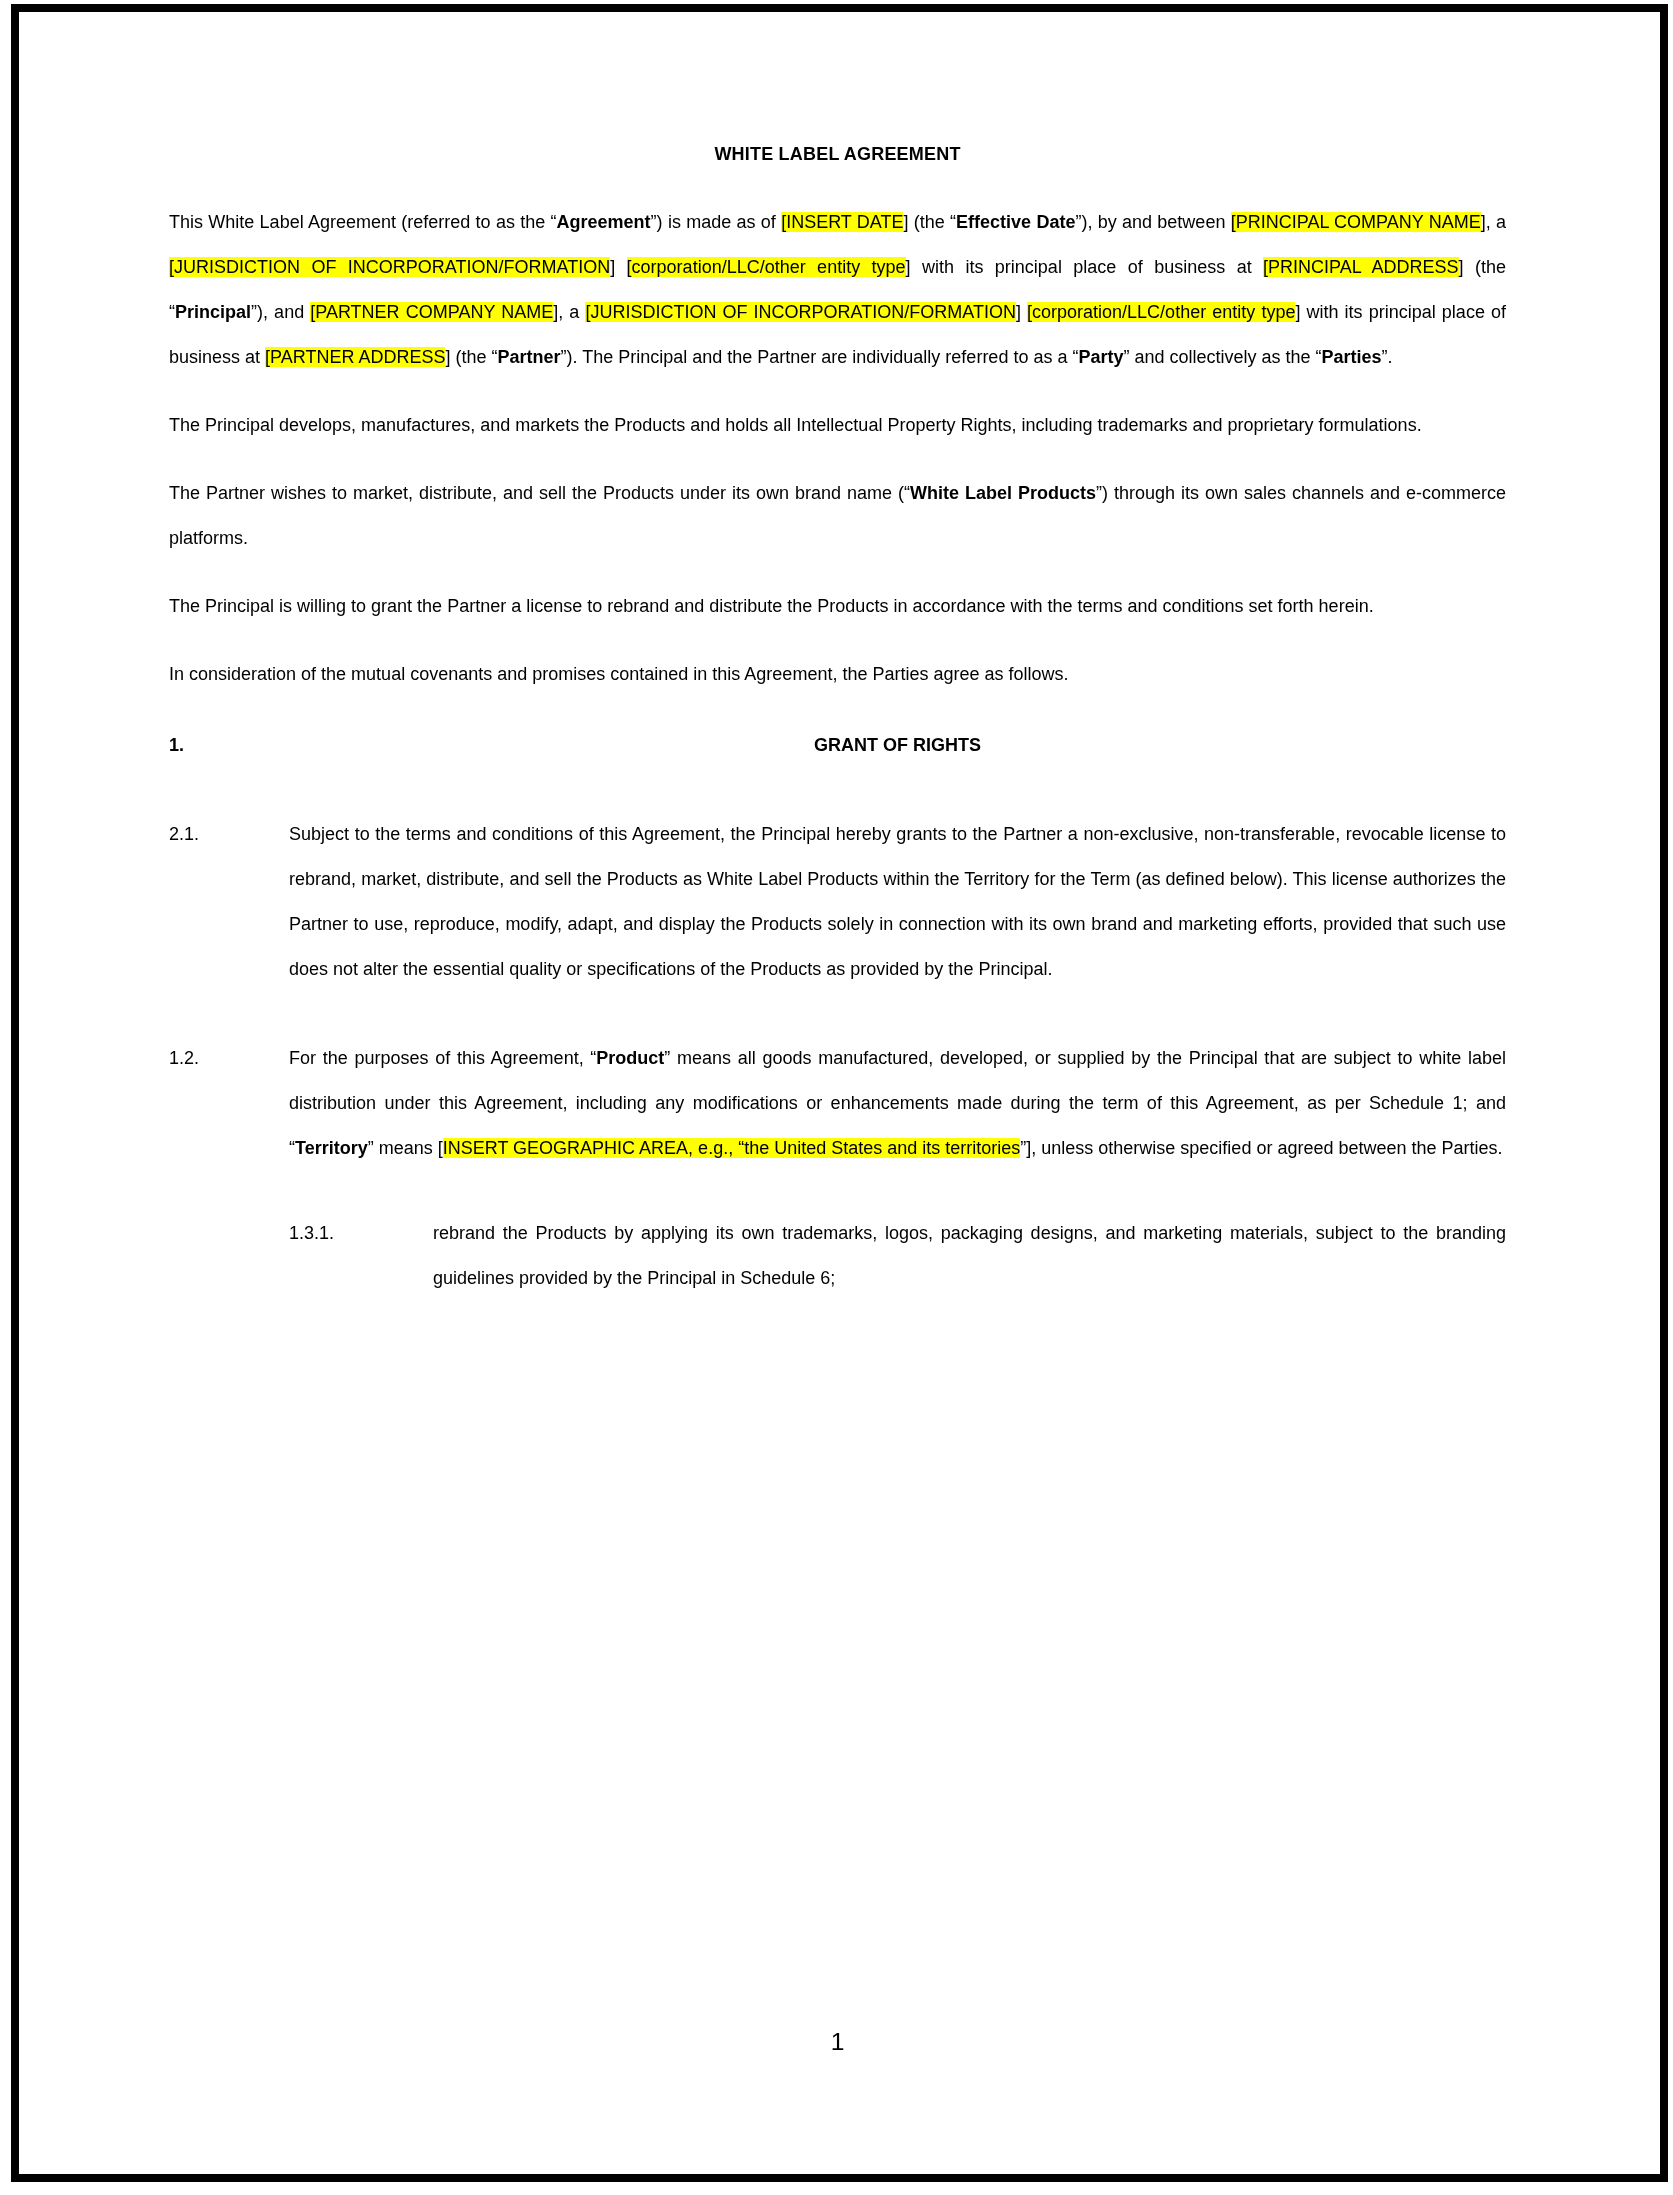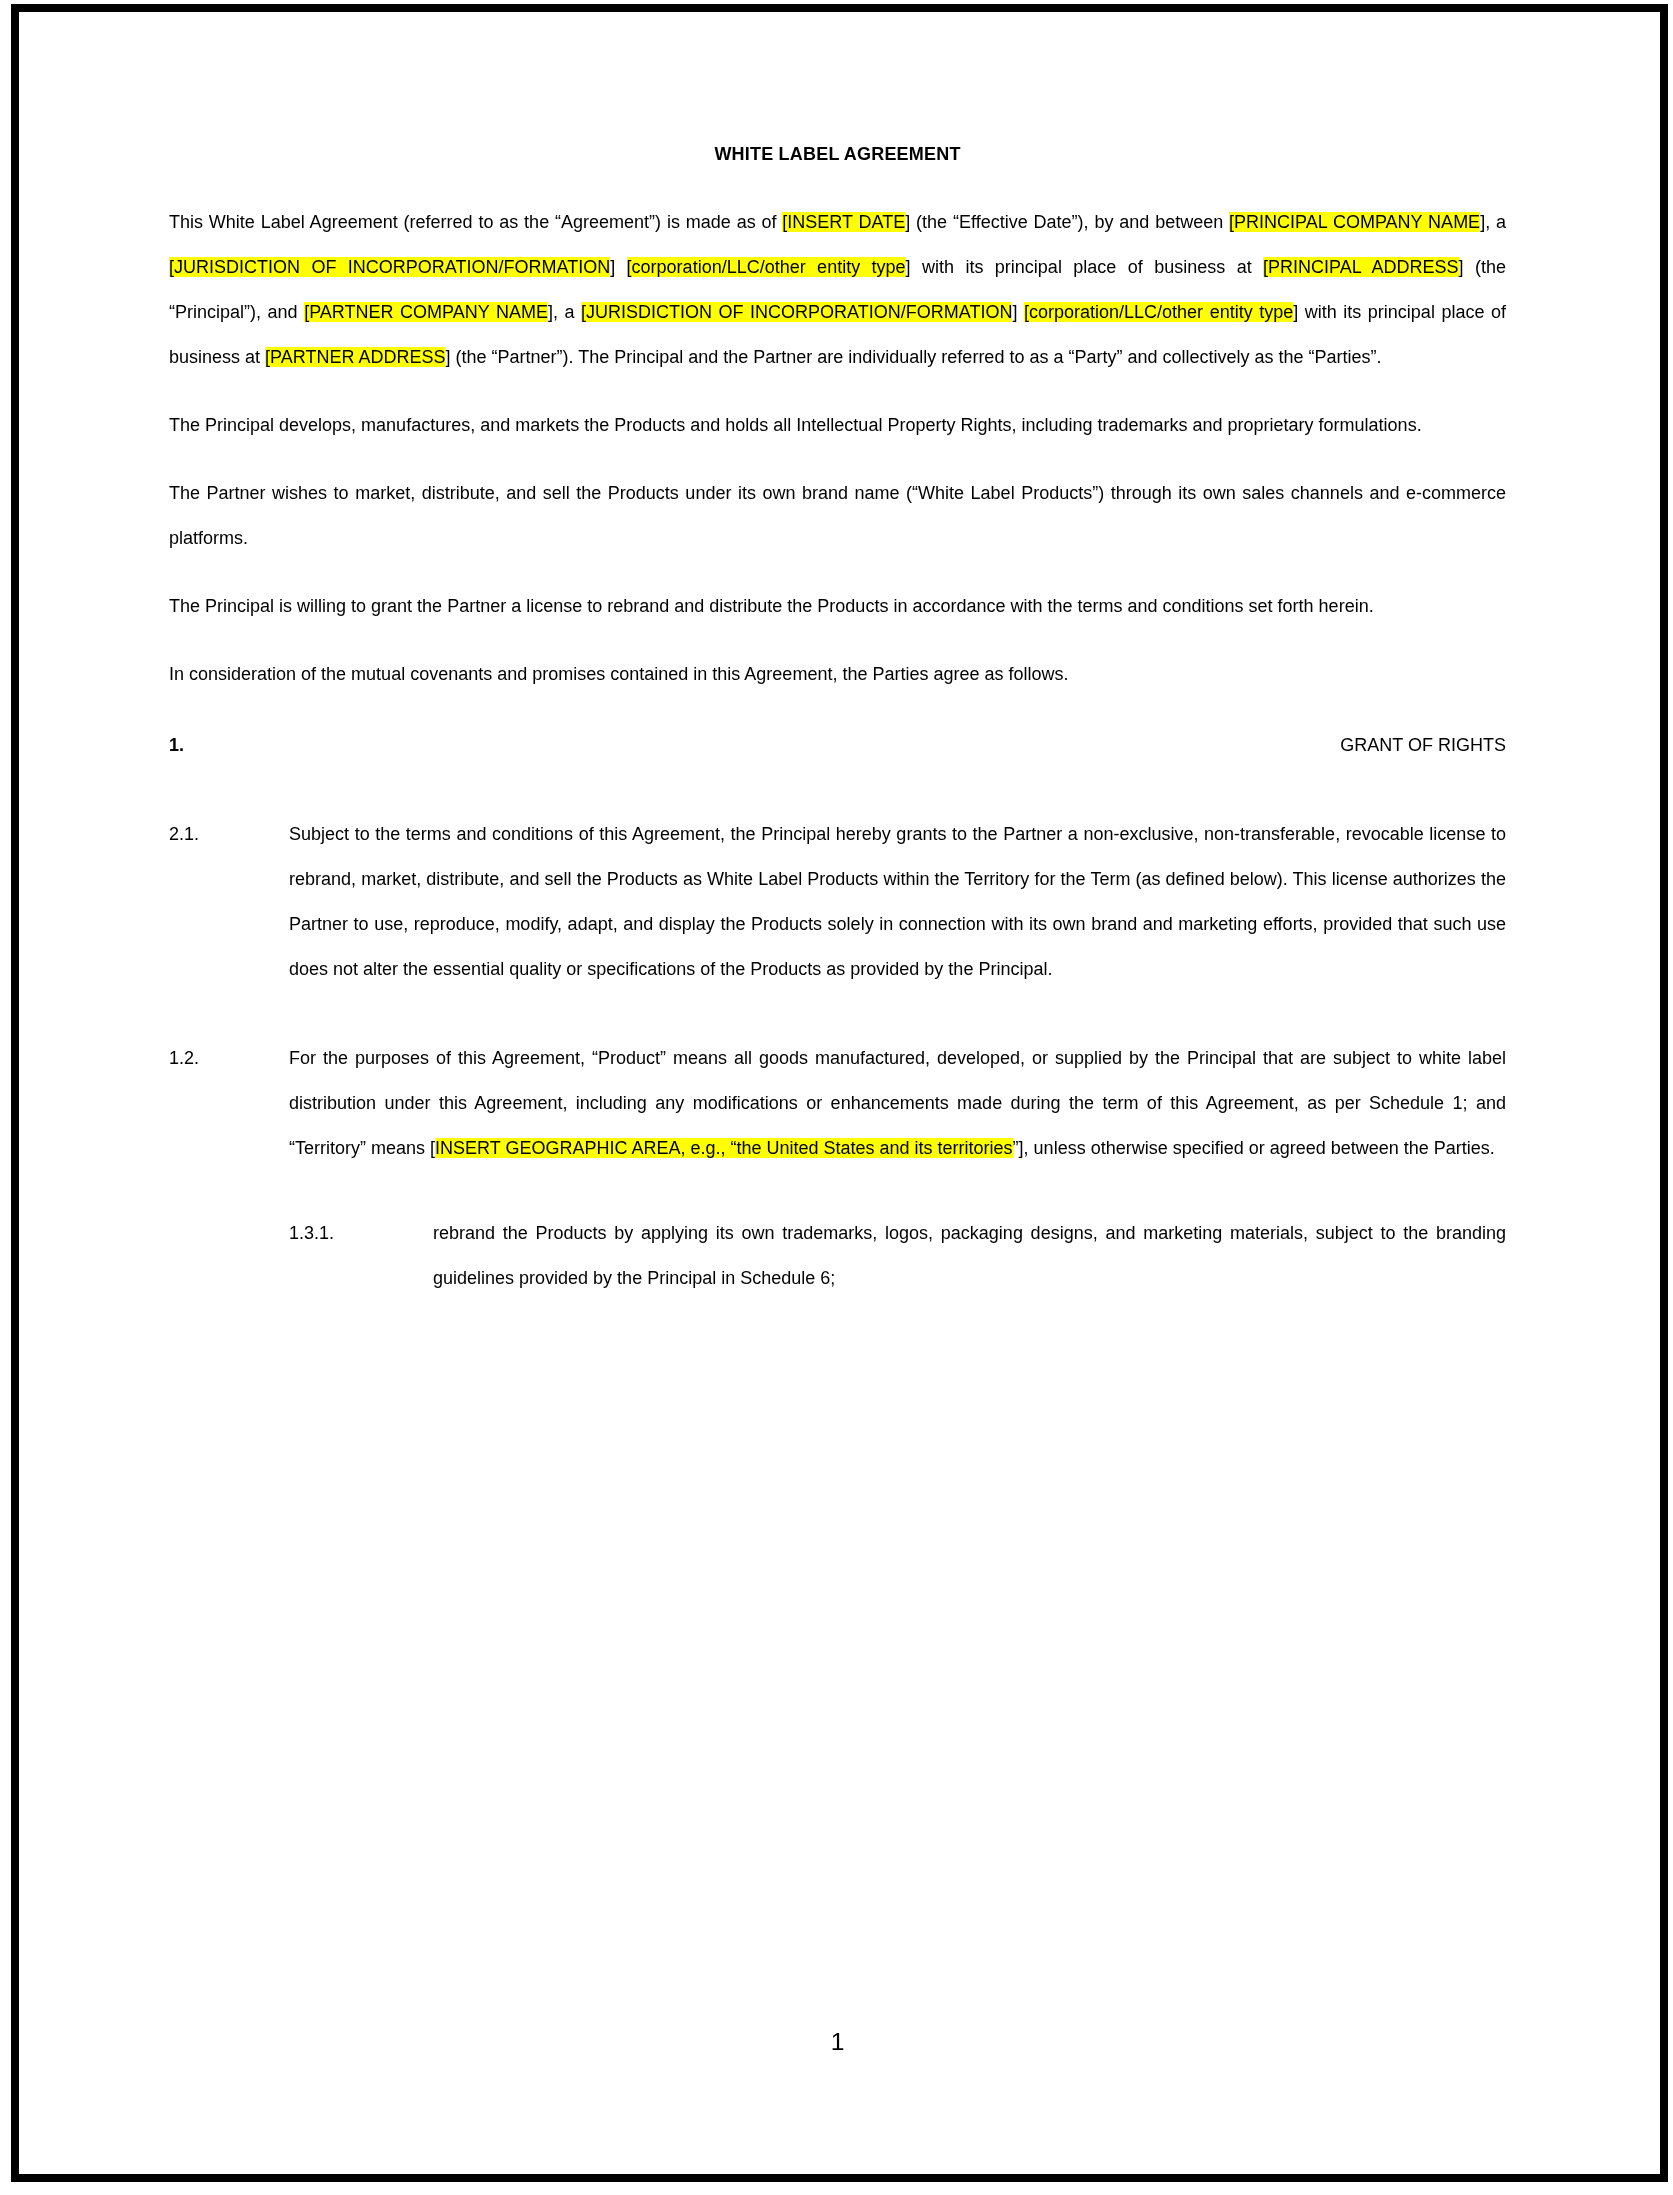--- a/index.html
+++ b/index.html
@@ -53,30 +53,30 @@
   }
   .clause .body {
     margin-left: 120px;
     text-align: justify;
   }
   .heading {
     margin-top: 26px;
     font-weight: bold;
   }
   .heading .body {
-    text-align: right;
+    text-align: center;
   }
   .subclause {
     margin-left: 120px;
     margin-top: 40px;
   }
   .subclause .body {
     margin-left: 144px;
   }
-  .b { font-weight: normal; }
+  .b { font-weight: bold; }
   .hl { background: #ffff00; }
   .footer {
     position: absolute;
     top: 2019px;
     left: 169px;
     width: 1337px;
     text-align: center;
     font-size: 24.6px;
     line-height: 45px;
   }

